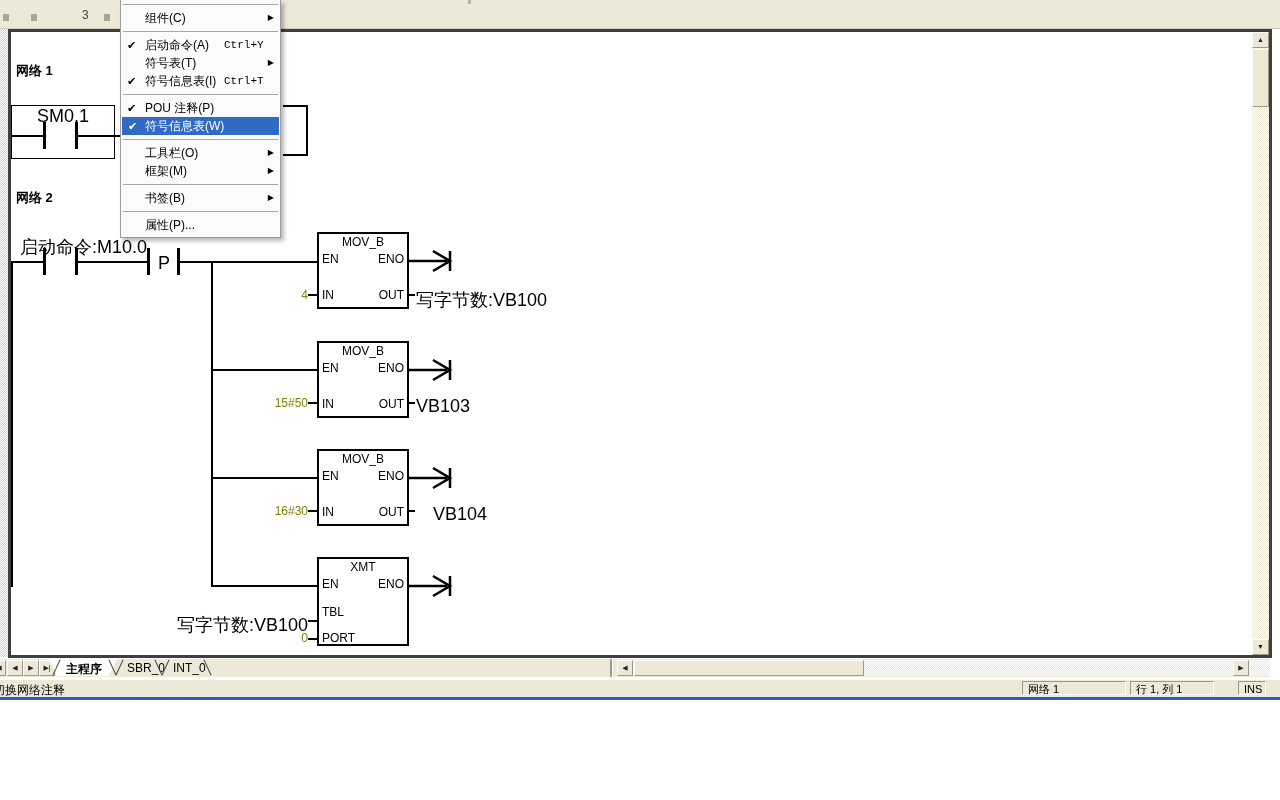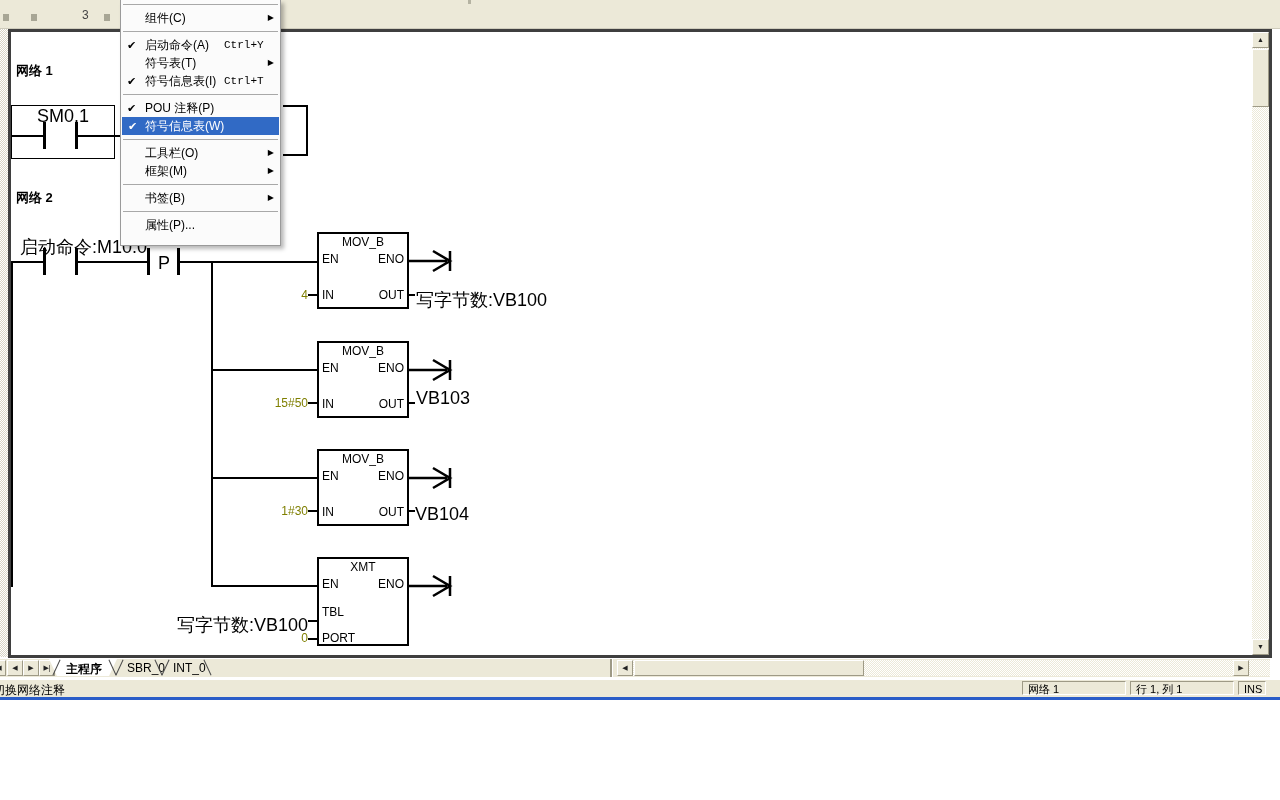--- a/index.html
+++ b/index.html
@@ -49,21 +49,21 @@
   #tabpanel-edge{position:absolute;left:610px;top:0;width:2px;height:18px;background:#9e9a86;border-right:1px solid #fff;}
   
   #statusbar{left:0;top:679px;width:1280px;height:18px;background:#ece9d8;border-top:1px solid #fff;}
   .spanel{position:absolute;top:1px;height:14px;border:1px solid;border-color:#9e9a86 #fff #fff #9e9a86;
           box-sizing:border-box;font-size:11px;line-height:12px;padding:1px 0 0 5px;background:#ece9d8;white-space:nowrap;}
   #smsg{position:absolute;left:0;top:2px;width:400px;overflow:hidden;white-space:nowrap;font-size:12px;}
   #smsg span{display:inline-block;margin-left:-7px;}
   #bluebar{left:0;top:697px;width:1280px;height:3px;background:#2a5dc8;}
   
   #menu{left:120px;top:0;width:161px;background:#fbfbfb;border:1px solid #9a9a9a;border-top:0;
-        box-shadow:3px 3px 4px rgba(0,0,0,0.28);padding:2px 0 11px 0;box-sizing:border-box;z-index:50;}
+        box-shadow:3px 3px 4px rgba(0,0,0,0.28);padding:2px 0 3px 0;box-sizing:border-box;z-index:50;}
   .mi{position:relative;height:18px;line-height:18px;padding-left:24px;font-size:12px;white-space:nowrap;}
   .mi .chk{position:absolute;left:6px;top:0;font-size:11px;}
   .mi .sc{position:absolute;left:103px;top:0;font-family:"Liberation Mono","DejaVu Sans Mono",monospace;font-size:11px;}
   .mi .sub{position:absolute;right:6px;top:0;font-size:8px;}
   .mi.hilite{background:#316ac5;color:#fff;margin:0 1px;padding-left:23px;}
   .msep{height:1px;background:#a8a8a8;margin:4px 2px;}
 </style>
 </head>
 <body>
 
@@ -128,36 +128,36 @@
       <span class="pin p-r" style="top:18px">ENO</span>
       <span class="pin p-l" style="top:54px">IN</span>
       <span class="pin p-r" style="top:54px">OUT</span>
     </div>
     <svg class="eno-arrow" style="top:325px" width="56" height="26">
       <path d="M0 13 H38 M24 3 L41 13 L24 23 M41 3 V23" stroke="#000" stroke-width="2.5" fill="none"></path>
     </svg>
     <div class="val" style="left:210px;top:364px;width:87px">15#50</div>
     <div class="hl" style="left:297px;top:370px;width:9px"></div>
     <div class="hl" style="left:398px;top:370px;width:6px"></div>
-    <div class="opnd" style="left:405px;top:356px">VB103</div>
+    <div class="opnd" style="left:405px;top:364px">VB103</div>
 
     <div class="blk" style="top:417px;height:77px">
       <div class="b-title">MOV_B</div>
       <span class="pin p-l" style="top:18px">EN</span>
       <span class="pin p-r" style="top:18px">ENO</span>
       <span class="pin p-l" style="top:54px">IN</span>
       <span class="pin p-r" style="top:54px">OUT</span>
     </div>
     <svg class="eno-arrow" style="top:433px" width="56" height="26">
       <path d="M0 13 H38 M24 3 L41 13 L24 23 M41 3 V23" stroke="#000" stroke-width="2.5" fill="none"></path>
     </svg>
-    <div class="val" style="left:210px;top:472px;width:87px">1#30</div>
+    <div class="val" style="left:210px;top:472px;width:87px">16#30</div>
     <div class="hl" style="left:297px;top:478px;width:9px"></div>
     <div class="hl" style="left:398px;top:478px;width:6px"></div>
-    <div class="opnd" style="left:404px;top:472px">VB104</div>
+    <div class="opnd" style="left:422px;top:472px">VB104</div>
 
     <div class="blk" style="top:525px;height:89px">
       <div class="b-title">XMT</div>
       <span class="pin p-l" style="top:18px">EN</span>
       <span class="pin p-r" style="top:18px">ENO</span>
       <span class="pin p-l" style="top:46px">TBL</span>
       <span class="pin p-l" style="top:72px">PORT</span>
     </div>
     <svg class="eno-arrow" style="top:541px" width="56" height="26">
       <path d="M0 13 H38 M24 3 L41 13 L24 23 M41 3 V23" stroke="#000" stroke-width="2.5" fill="none"></path>
@@ -197,21 +197,21 @@
   <div class="navbtn" style="left:617px">◀</div>
   <div class="sb-track" style="left:633px;top:1px;width:600px;height:16px"></div>
   <div class="sb-thumb" style="left:634px;top:1px;width:230px;height:16px"></div>
   <div class="navbtn" style="left:1233px">▶</div>
   <div class="sb-track" style="left:1249px;top:1px;width:21px;height:16px"></div>
 </div>
 
 <div class="abs" id="statusbar">
   <div id="smsg"><span>切换网络注释</span></div>
   <div class="spanel" style="left:1022px;width:104px">网络 1</div>
-  <div class="spanel" style="left:1130px;width:104px">行 1, 列 1</div>
+  <div class="spanel" style="left:1130px;width:84px">行 1, 列 1</div>
   <div class="spanel" style="left:1238px;width:28px">INS</div>
 </div>
 <div class="abs" id="bluebar"></div>
 
 <div class="abs" id="menu">
   <div class="msep" style="margin-top:2px"></div>
   <div class="mi">
     <span>组件(C)</span>
     <span class="sub">▶</span>
   </div>

